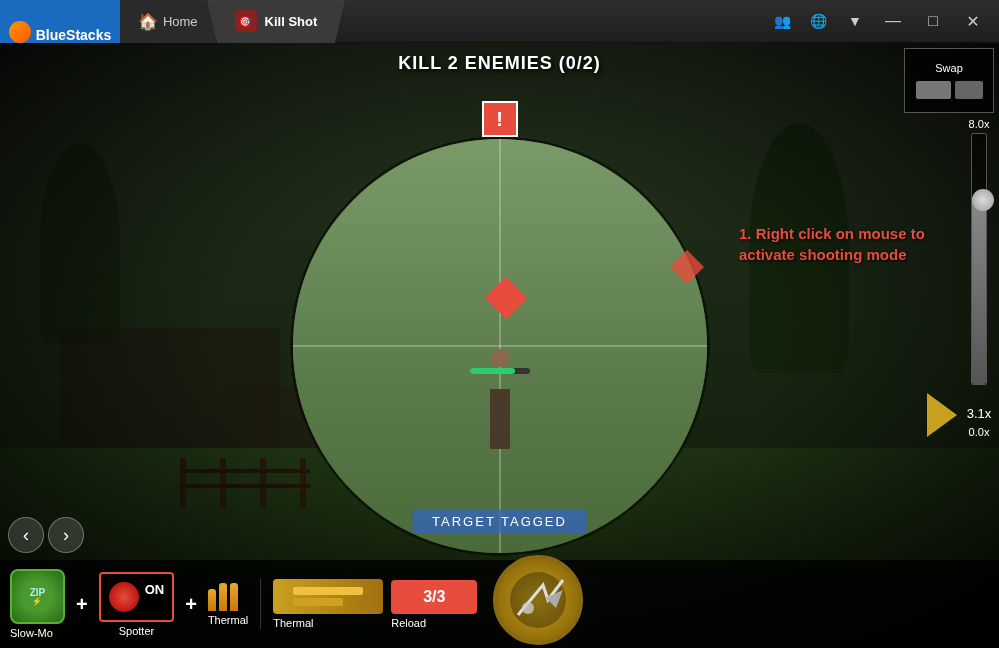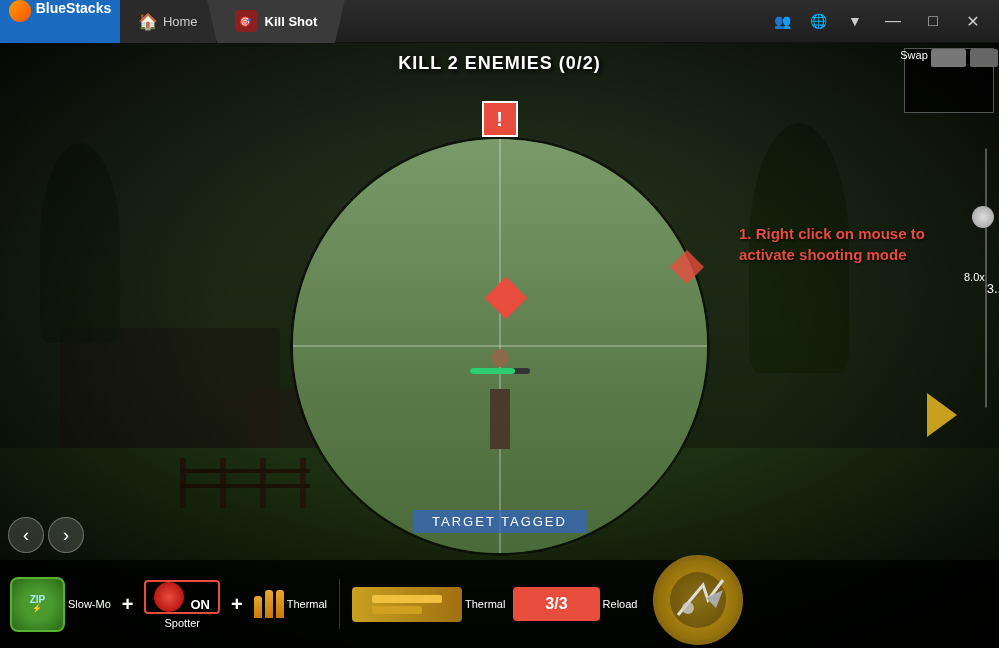--- a/index.html
+++ b/index.html
@@ -3,21 +3,21 @@
   <meta charset="utf-8">
   <style>
     * { margin: 0; padding: 0; box-sizing: border-box; }
     body { width: 999px; height: 648px; overflow: hidden; background: #1a1a1a; font-family: Arial, sans-serif; }
 
     
     #titlebar {
       width: 100%; height: 43px; background: linear-gradient(180deg, #2d2d2d 0%, #1e1e1e 100%);
       display: flex; align-items: center; position: relative; border-bottom: 1px solid #111;
     }
-    #bs-logo { width: 120px; height: 43px; background: #1a6bbf; display: flex; align-items: flex-start; justify-content: center; gap: 5px; }
+    #bs-logo { width: 120px; height: 43px; background: #1a6bbf; display: flex; align-items: flex-end; justify-content: center; gap: 5px; }
     #bs-logo-circle { width: 22px; height: 22px; border-radius: 50%; background: linear-gradient(135deg, #f90, #f50); }
     #bs-logo-text { color: white; font-weight: bold; font-size: 14px; }
     #home-tab { display: flex; align-items: center; gap: 5px; padding: 0 18px; height: 43px; background: #2a2a2a; color: #ccc; font-size: 13px; border-right: 1px solid #111; }
     #home-icon { font-size: 16px; }
     #game-tab { display: flex; align-items: center; gap: 8px; padding: 0 18px; height: 43px; background: #3a3a3a; color: white; font-size: 13px; font-weight: bold; border-right: 1px solid #111; position: relative; }
     #game-tab::before { content: ''; position: absolute; top: 0; left: -10px; width: 0; height: 0; border-top: 43px solid #3a3a3a; border-left: 10px solid transparent; }
     #game-tab::after { content: ''; position: absolute; top: 0; right: -10px; width: 0; height: 0; border-top: 43px solid #3a3a3a; border-right: 10px solid transparent; }
     #game-icon { width: 22px; height: 22px; border-radius: 4px; background: #8b2020; display: flex; align-items: center; justify-content: center; font-size: 10px; color: white; }
     #titlebar-right { margin-left: auto; display: flex; align-items: center; gap: 12px; padding-right: 12px; }
     .tb-icon { width: 24px; height: 24px; display: flex; align-items: center; justify-content: center; color: #ccc; font-size: 14px; cursor: pointer; }
@@ -64,51 +64,51 @@
     #target-tagged { position: absolute; bottom: 115px; left: 50%; transform: translateX(-50%); background: rgba(50,100,200,0.7); color: white; font-size: 13px; padding: 4px 20px; text-transform: uppercase; letter-spacing: 2px; white-space: nowrap; }
 
     
     #enemy-info { position: absolute; bottom: 88px; left: 50%; transform: translateX(-50%); display: flex; gap: 100px; color: white; font-size: 18px; font-weight: bold; text-shadow: 2px 2px 4px black; }
 
     
     #instruction-left { position: absolute; top: 180px; left: 130px; color: #e74c3c; font-size: 15px; font-weight: bold; max-width: 180px; line-height: 1.4; text-shadow: 1px 1px 3px black; }
     #instruction-right { position: absolute; top: 180px; right: 60px; color: #e74c3c; font-size: 15px; font-weight: bold; max-width: 200px; line-height: 1.4; text-shadow: 1px 1px 3px black; }
 
     
-    #swap-btn { position: absolute; top: 5px; right: 5px; width: 90px; height: 65px; background: rgba(0,0,0,0.7); border: 1px solid #555; display: flex; flex-direction: row; justify-content: center; color: white; font-size: 11px; gap: 3px; cursor: pointer; margin-left: 36px; }
-
-    
-    #zoom-bar-container { position: absolute; right: 5px; top: 75px; width: 30px; height: 320px; display: flex; flex-direction: row; align-items: center; }
+    #swap-btn { position: absolute; top: 5px; right: 5px; width: 90px; height: 65px; background: rgba(0,0,0,0.7); border: 1px solid #555; display: flex; flex-direction: column; align-items: center; justify-content: center; color: white; font-size: 11px; gap: 3px; cursor: pointer; margin-left: 36px; }
+
+    
+    #zoom-bar-container { position: absolute; right: 5px; top: 75px; width: 30px; height: 320px; display: flex; flex-direction: column; align-items: center; }
     #zoom-label-top { color: white; font-size: 11px; margin-bottom: 3px; }
     #zoom-track { width: 16px; height: 260px; background: rgba(0,0,0,0.5); border: 1px solid #555; position: relative; border-radius: 2px; }
     #zoom-fill { position: absolute; bottom: 0; left: 0; right: 0; height: 75%; background: linear-gradient(180deg, #888 0%, #555 100%); border-radius: 2px; }
     #zoom-handle { position: absolute; right: -8px; top: 22%; width: 22px; height: 22px; background: radial-gradient(circle, #ddd 0%, #999 100%); border-radius: 50%; cursor: pointer; }
     #zoom-current { color: white; font-size: 13px; margin-top: 21px; }
     #zoom-label-bottom { color: white; font-size: 11px; margin-top: 5px; }
 
     
     #bullet-arrow { position: absolute; right: 42px; top: 350px; width: 0; height: 0; border-top: 22px solid transparent; border-bottom: 22px solid transparent; border-left: 30px solid #c8a020; }
 
     
     #nav-arrows { position: absolute; bottom: 95px; left: 8px; display: flex; gap: 4px; }
     #nav-left { width: 36px; height: 36px; background: rgba(255,255,255,0.15); border-radius: 50%; display: flex; align-items: center; justify-content: center; color: white; font-size: 18px; cursor: pointer; border: 1px solid rgba(255,255,255,0.3); }
     #nav-right { width: 36px; height: 36px; background: rgba(255,255,255,0.15); border-radius: 50%; display: flex; align-items: center; justify-content: center; color: white; font-size: 18px; cursor: pointer; border: 1px solid rgba(255,255,255,0.3); }
 
     
     #bottom-hud { position: absolute; bottom: 0; left: 0; right: 0; height: 88px; background: rgba(0,0,0,0.75); display: flex; align-items: center; gap: 8px; padding: 0 10px; }
 
     
-    .hud-item { display: flex; flex-direction: row; align-items: center; gap: 3px; }
+    .hud-item { display: flex; flex-direction: column; align-items: flex-start; gap: 3px; }
     .hud-label { color: white; font-size: 11px; text-align: center; }
     .hud-power-btn { width: 55px; height: 55px; background: radial-gradient(circle, #4a9a30 40%, #2a6a15 100%); border-radius: 8px; display: flex; align-items: center; justify-content: center; border: 2px solid #5ab030; cursor: pointer; }
     .hud-plus { color: white; font-size: 20px; font-weight: bold; cursor: pointer; margin: 0 3px; }
     
     
     #spotter-container { display: flex; flex-direction: column; align-items: center; position: relative; }
-    #spotter-box { border: 2px solid #e74c3c; border-radius: 4px; padding: 0 8px; display: flex; align-items: flex-end; gap: 6px; background: rgba(0,0,0,0.4); }
+    #spotter-box { border: 2px solid #e74c3c; border-radius: 4px; padding: 8px 8px; display: flex; align-items: flex-start; gap: 6px; background: rgba(0,0,0,0.4); }
     #spotter-ball { width: 30px; height: 30px; background: radial-gradient(circle, #e74c3c 0%, #a00 100%); border-radius: 50%; }
     #spotter-on { color: white; font-weight: bold; font-size: 13px; }
 
     
     #bullets-icon { display: flex; gap: 3px; align-items: flex-end; }
     .bullet { width: 8px; height: 28px; background: linear-gradient(180deg, #e8a830 0%, #c8780a 100%); border-radius: 3px 3px 0 0; }
     .bullet-short { height: 22px; }
 
     
     #thermal-btn { background: linear-gradient(90deg, #c8a020 0%, #a07010 100%); color: white; font-size: 13px; font-weight: bold; padding: 8px 20px; border-radius: 4px; cursor: pointer; }

